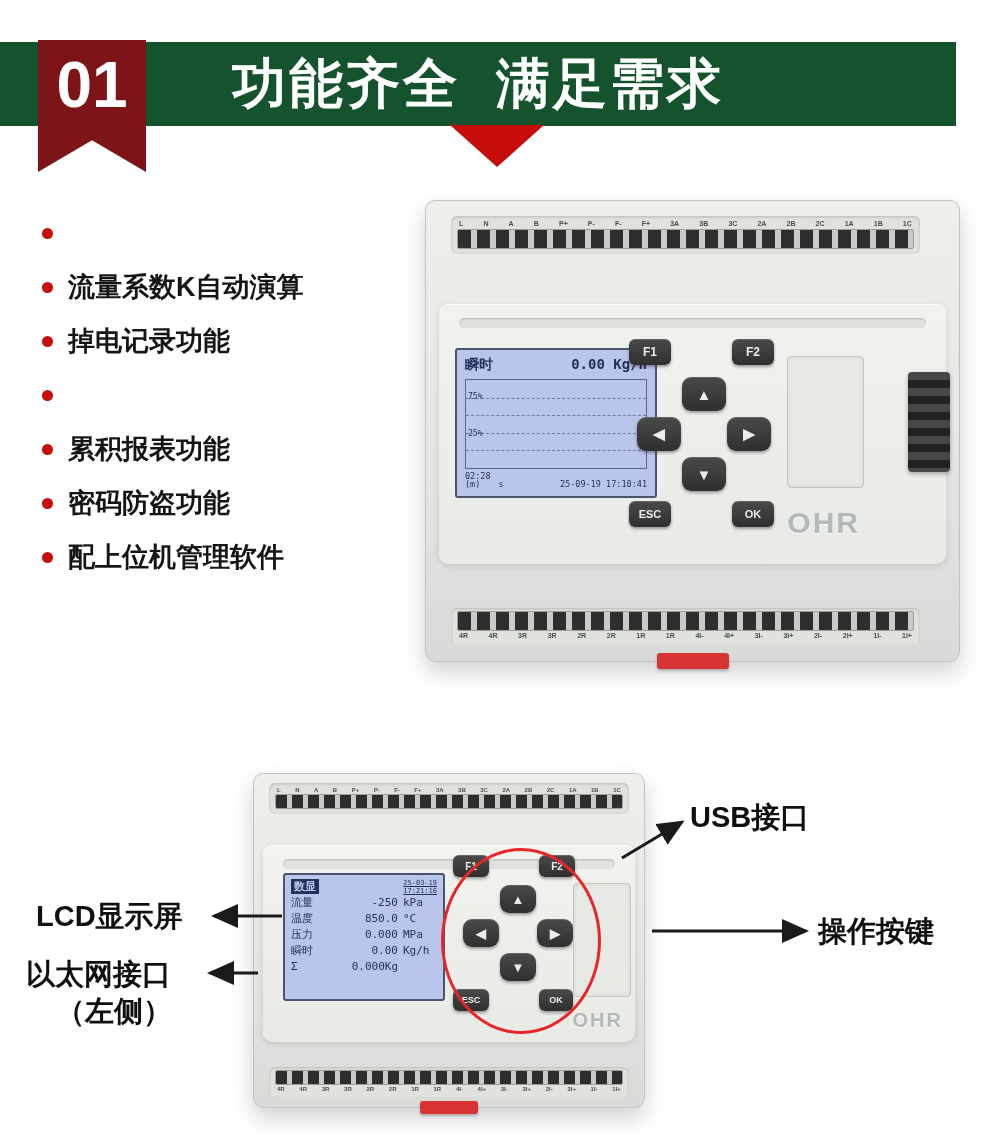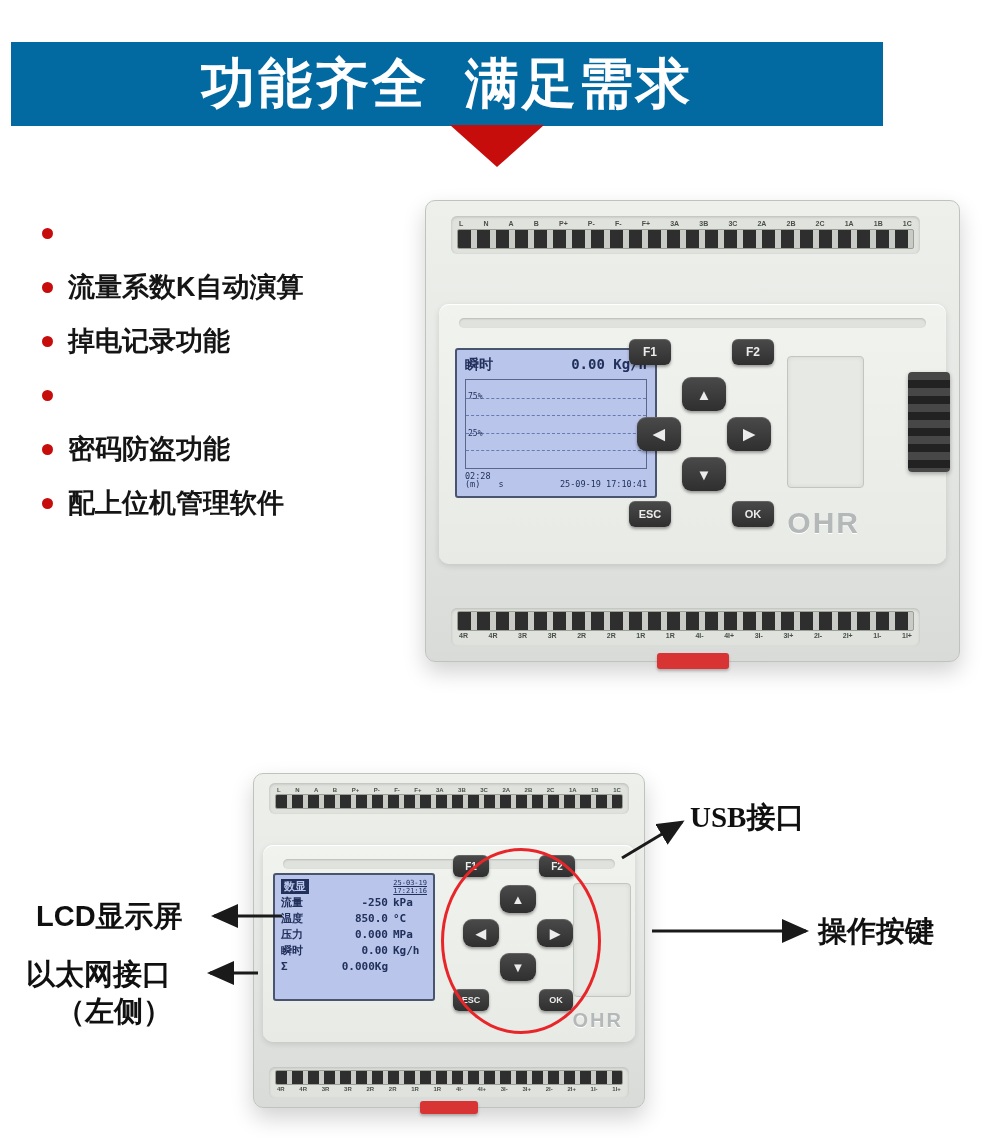--- a/index.html
+++ b/index.html
@@ -1,21 +1,21 @@
 <!DOCTYPE html>
 <html><head>
 <meta charset="utf-8">
 <style>
   html,body{margin:0;padding:0;background:#fff;}
   .page{position:relative;width:990px;height:1138px;background:#fff;overflow:hidden;
         font-family:"Liberation Sans",sans-serif;color:#111;}
 
   
-  .banner{position:absolute;left:0;top:42px;width:872px;height:84px;background:#0369a1;
-          display:flex;align-items:center;justify-content:center;margin-left:11px;}
+  .banner{position:absolute;left:0;top:42px;width:956px;height:84px;background:#14532d;
+          display:flex;align-items:center;justify-content:center;}
   .banner-title{color:#fff;font-size:54px;font-weight:bold;letter-spacing:3px;white-space:pre;}
   .banner-notch{position:absolute;left:450px;top:125px;width:0;height:0;
           border-left:47px solid transparent;border-right:47px solid transparent;
           border-top:42px solid #c70c0c;}
   .ribbon{position:absolute;left:38px;top:40px;width:108px;height:132px;background:#7c1418;
           clip-path:polygon(0 0,100% 0,100% 100%,50% 76%,0 100%);
           display:flex;justify-content:center;}
   .ribbon-number{color:#fff;font-size:64px;font-weight:bold;margin-top:8px;}
 
   
@@ -54,25 +54,25 @@
        font-family:"DejaVu Sans Mono",monospace;color:#22305c;}
   .lcd-a{left:16px;top:44px;width:202px;height:150px;padding:6px 8px;box-sizing:border-box;}
   .lcd-a-top{display:flex;justify-content:space-between;font-size:14px;font-weight:bold;}
   .lcd-chart{position:relative;margin-top:5px;height:88px;border:1px solid #5a668a;}
   .lcd-chart .dash{position:absolute;left:0;right:0;border-top:1px dashed rgba(40,60,130,.55);}
   .pct{position:absolute;left:2px;font-size:8px;}
   .p75{top:14%;} .p25{top:56%;text-align:right;}
   .lcd-a-bottom{display:flex;align-items:flex-end;gap:8px;font-size:8.5px;margin-top:3px;line-height:8px;}
   .lcd-a-bottom .dt{margin-left:auto;}
 
-  .lcd-b{left:10px;top:28px;width:162px;height:128px;padding:4px 6px;box-sizing:border-box;font-size:11px;}
+  .lcd-b{left:20px;top:28px;width:162px;height:128px;padding:4px 6px;box-sizing:border-box;font-size:11px;}
   .lcd-b-head{display:flex;justify-content:space-between;align-items:flex-start;}
   .lcd-chip{background:#22305c;color:#b9c5ea;font-weight:bold;padding:0 3px;}
   .lcd-b-dt{font-size:7px;text-align:right;line-height:8px;text-decoration:underline;}
-  .lcd-b-row{display:flex;line-height:16px;font-weight:bold;align-items:center;}
+  .lcd-b-row{display:flex;line-height:16px;font-weight:normal;align-items:center;}
   .lb{width:36px;} .lv{flex:1;text-align:right;} .lu{width:34px;text-align:left;margin-left:5px;}
 
   
   .device-a{position:absolute;left:425px;top:200px;width:535px;height:462px;}
   .zone-a-top{top:16px;left:26px;right:40px;}
   .zone-a-bottom{bottom:16px;left:26px;right:40px;}
   .face-a{left:14px;right:14px;top:104px;bottom:98px;}
   .keypad-a{position:absolute;left:190px;top:35px;width:150px;height:212px;}
   .f1a{left:0;top:0;width:42px;height:26px;font-size:12px;}
   .f2a{left:103px;top:0;width:42px;height:26px;font-size:12px;}
@@ -103,52 +103,59 @@
   .escb{left:0;top:134px;width:36px;height:22px;font-size:9px;}
   .okb{left:86px;top:134px;width:34px;height:22px;font-size:9px;}
   .door-b{right:4px;top:38px;width:56px;height:112px;}
   .logo-b{right:12px;bottom:10px;font-size:20px;}
   .red-tab.small{width:58px;height:13px;bottom:-6px;}
 
   
   .key-ellipse{position:absolute;left:441px;top:848px;width:154px;height:180px;
                border:3px solid #e8262a;border-radius:50%;}
   .annot-label{position:absolute;font-size:29px;font-weight:600;color:#101010;white-space:nowrap;}
-  .usb-label{left:690px;top:798px;font-family:Liberation Serif, serif;}
+  .usb-label{left:690px;top:798px;}
   .lcd-label{left:36px;top:897px;}
   .eth-label{left:26px;top:955px;}
   .eth-note{left:56px;top:992px;}
   .keys-label{left:818px;top:912px;}
   .annot-svg{position:absolute;left:0;top:0;width:990px;height:1138px;pointer-events:none;}
   .annot-svg line{stroke:#1a1a1a;stroke-width:3;}
 </style>
 </head>
 <body>
 
 <div class="page">
 
   <div class="banner">
     <div class="banner-title">功能齐全  满足需求</div>
   </div>
   <div class="banner-notch"></div>
+  <div class="ribbon">
+    <div class="ribbon-number">01</div>
+  </div>
 
   <ul class="features">
     <li>
         <span class="bullet"></span>
       </li>
     <li>
         <span class="bullet"></span>
         <span>流量系数K自动演算</span>
       </li>
     <li>
         <span class="bullet"></span>
         <span>掉电记录功能</span>
       </li>
     <li>
         <span class="bullet"></span>
+      </li>
+    <li>
+        <span class="bullet"></span>
+        <span>累积报表功能</span>
       </li>
     <li>
         <span class="bullet"></span>
         <span>密码防盗功能</span>
       </li>
     <li>
         <span class="bullet"></span>
         <span>配上位机管理软件</span>
       </li>
   </ul>

